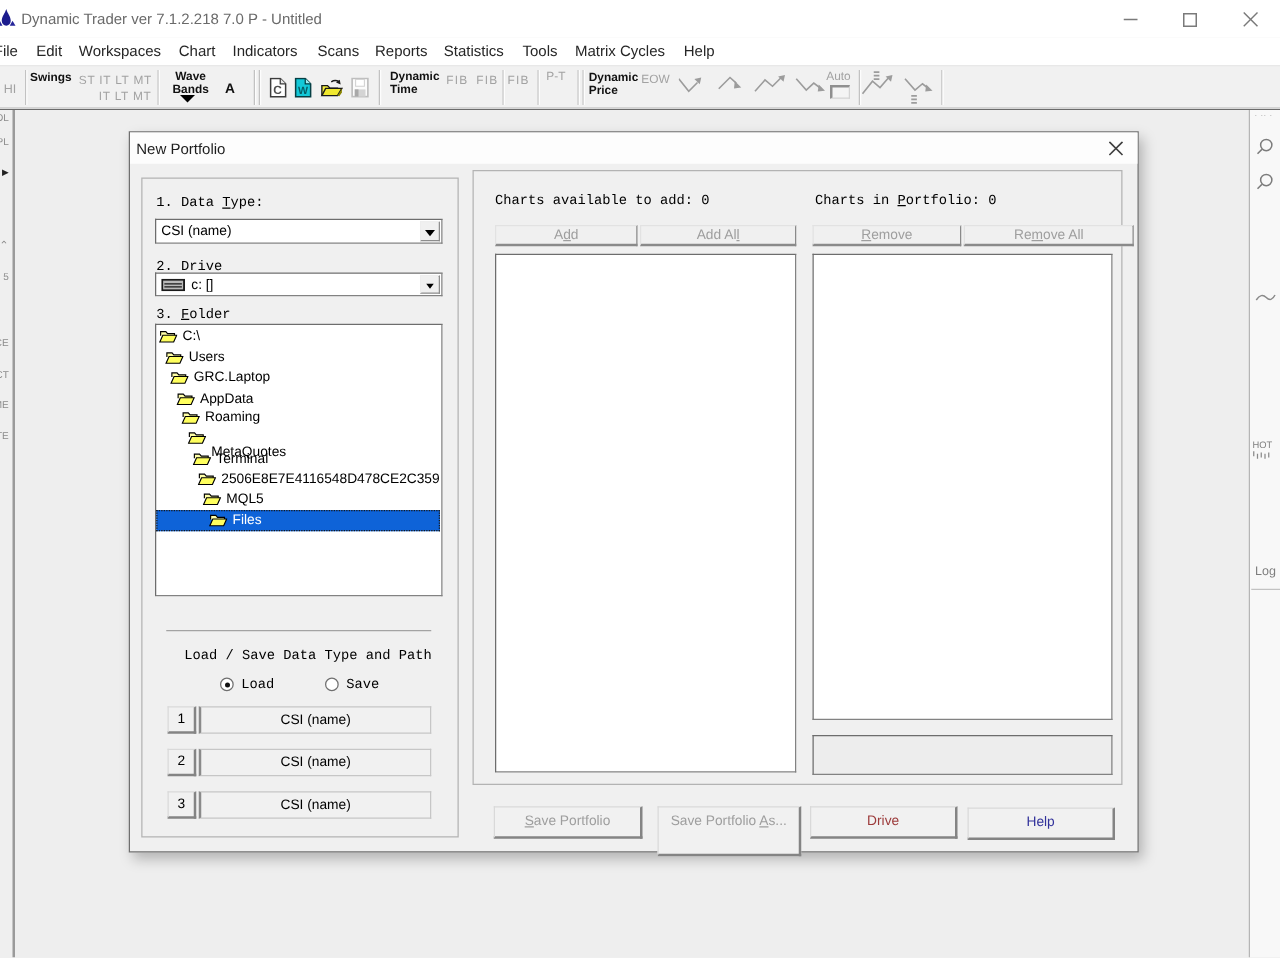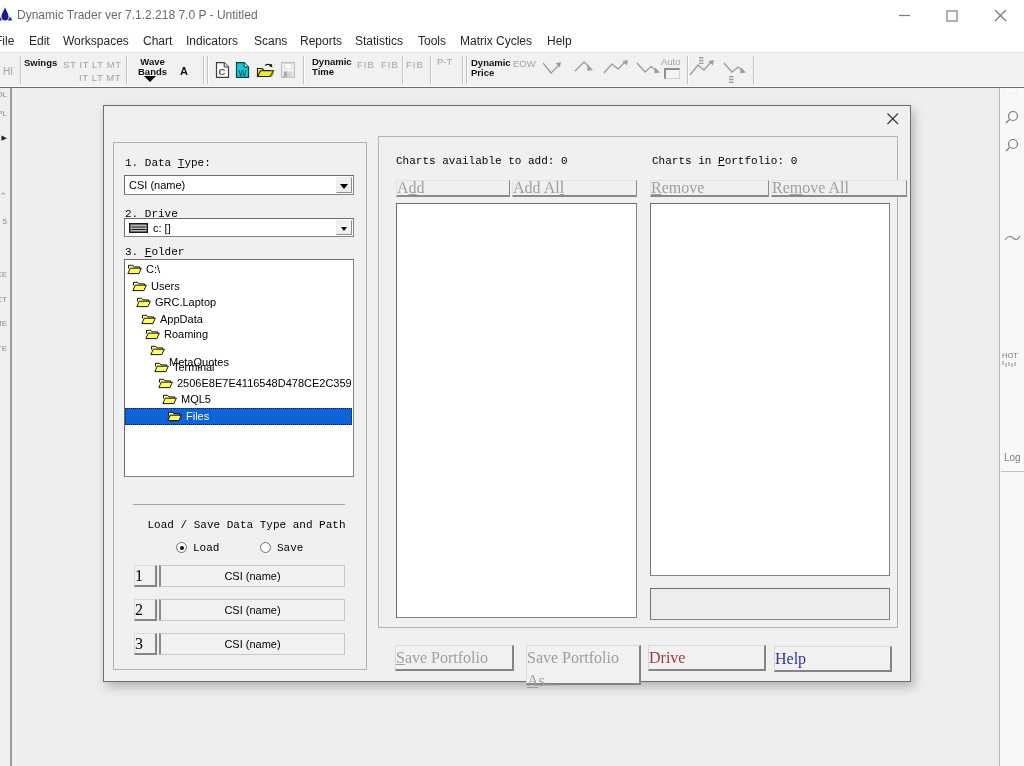--- a/index.html
+++ b/index.html
@@ -26,22 +26,22 @@
   #rightpanel { left:999px; top:88px; width:25px; height:678px; background:#f8f8f8; border-left:1px solid #b5b5b5; }
   .rtxt { position:absolute; color:#7d7d7d; white-space:nowrap; }
 
   
   #dlg { left:103px; top:105px; width:808px; height:577px; background:#f0f0f0; border:1px solid #6f6f6f; box-shadow:3px 5px 10px rgba(0,0,0,0.25); }
   #dlgtitle { left:0; top:0; width:806px; height:25px; background:#fdfdfd; }
   #dlgtitle span { position:absolute; left:5px; top:6px; font-size:12px; color:#1f1f1f; }
   .grp { position:absolute; border:1px solid #b3b3b3; }
   .lbl { position:absolute; font-size:11px; color:#000; white-space:nowrap;font-family:Liberation Mono, monospace; }
   .sunk { position:absolute; background:#ffffff; border:1px solid #828282; border-top-color:#6d6d6d; border-left-color:#6d6d6d; }
-  .btn { position:absolute; background:#f1f1f1; text-align:left; font-size:16px; color:#000;
-         border-top:1px solid #d9d9d9; border-left:1px solid #d9d9d9; border-right:2px solid #848484; border-bottom:2px solid #848484;font-family:Liberation Serif, serif; }
+  .btn { position:absolute; background:#f1f1f1; text-align:center; font-size:11px; color:#000;
+         border-top:1px solid #d9d9d9; border-left:1px solid #d9d9d9; border-right:2px solid #848484; border-bottom:2px solid #848484; }
   .btn.dis { color:#9e9e9e; }
   .combo-arrow { position:absolute; top:1px; right:1px; bottom:1px; width:16px; background:#f0f0f0;
          border:1px solid #8d8d8d; border-top-color:#ededed; border-left-color:#ededed; }
   .tri { position:absolute; width:0; height:0; border-left:4px solid transparent; border-right:4px solid transparent; border-top:5px solid #000; }
   .trow { position:absolute; height:16px; font-size:11px; color:#000; white-space:nowrap; }
 </style>
 </head>
 <body>
 
 <div class="abs" id="titlebar"></div>
@@ -183,20 +183,23 @@
       <line x1="7" y1="2" x2="7" y2="6"></line>
         <line x1="10" y1="3" x2="10" y2="7"></line>
         <line x1="13" y1="2" x2="13" y2="6"></line>
     </g>
   </svg>
   <span class="rtxt" style="left:4px;top:364px;font-size:10px">Log</span>
   <div style="position:absolute;left:1px;top:383px;width:23px;height:1px;background:#c2c2c2"></div>
 </div>
 
 <div class="abs" id="dlg">
+  <div class="abs" id="dlgtitle">
+      <span>New Portfolio</span>
+    </div>
   <svg class="abs" style="left:783px;top:7px" width="12" height="12" viewBox="0 0 12 12">
     <line x1="0.5" y1="0.5" x2="11" y2="11" stroke="#3d3d3d" stroke-width="1.3"></line>
     <line x1="11" y1="0.5" x2="0.5" y2="11" stroke="#3d3d3d" stroke-width="1.3"></line>
   </svg>
 
   <div class="grp" style="left:9px;top:36px;width:254px;height:528px"></div>
   <div class="lbl" style="left:21px;top:51px">1. Data <u>T</u>ype:</div>
   <div class="sunk" style="left:20px;top:69px;width:230px;height:20px">
     <span style="position:absolute;left:4px;top:3px;font-size:11px">CSI (name)</span>
     <div class="combo-arrow">

